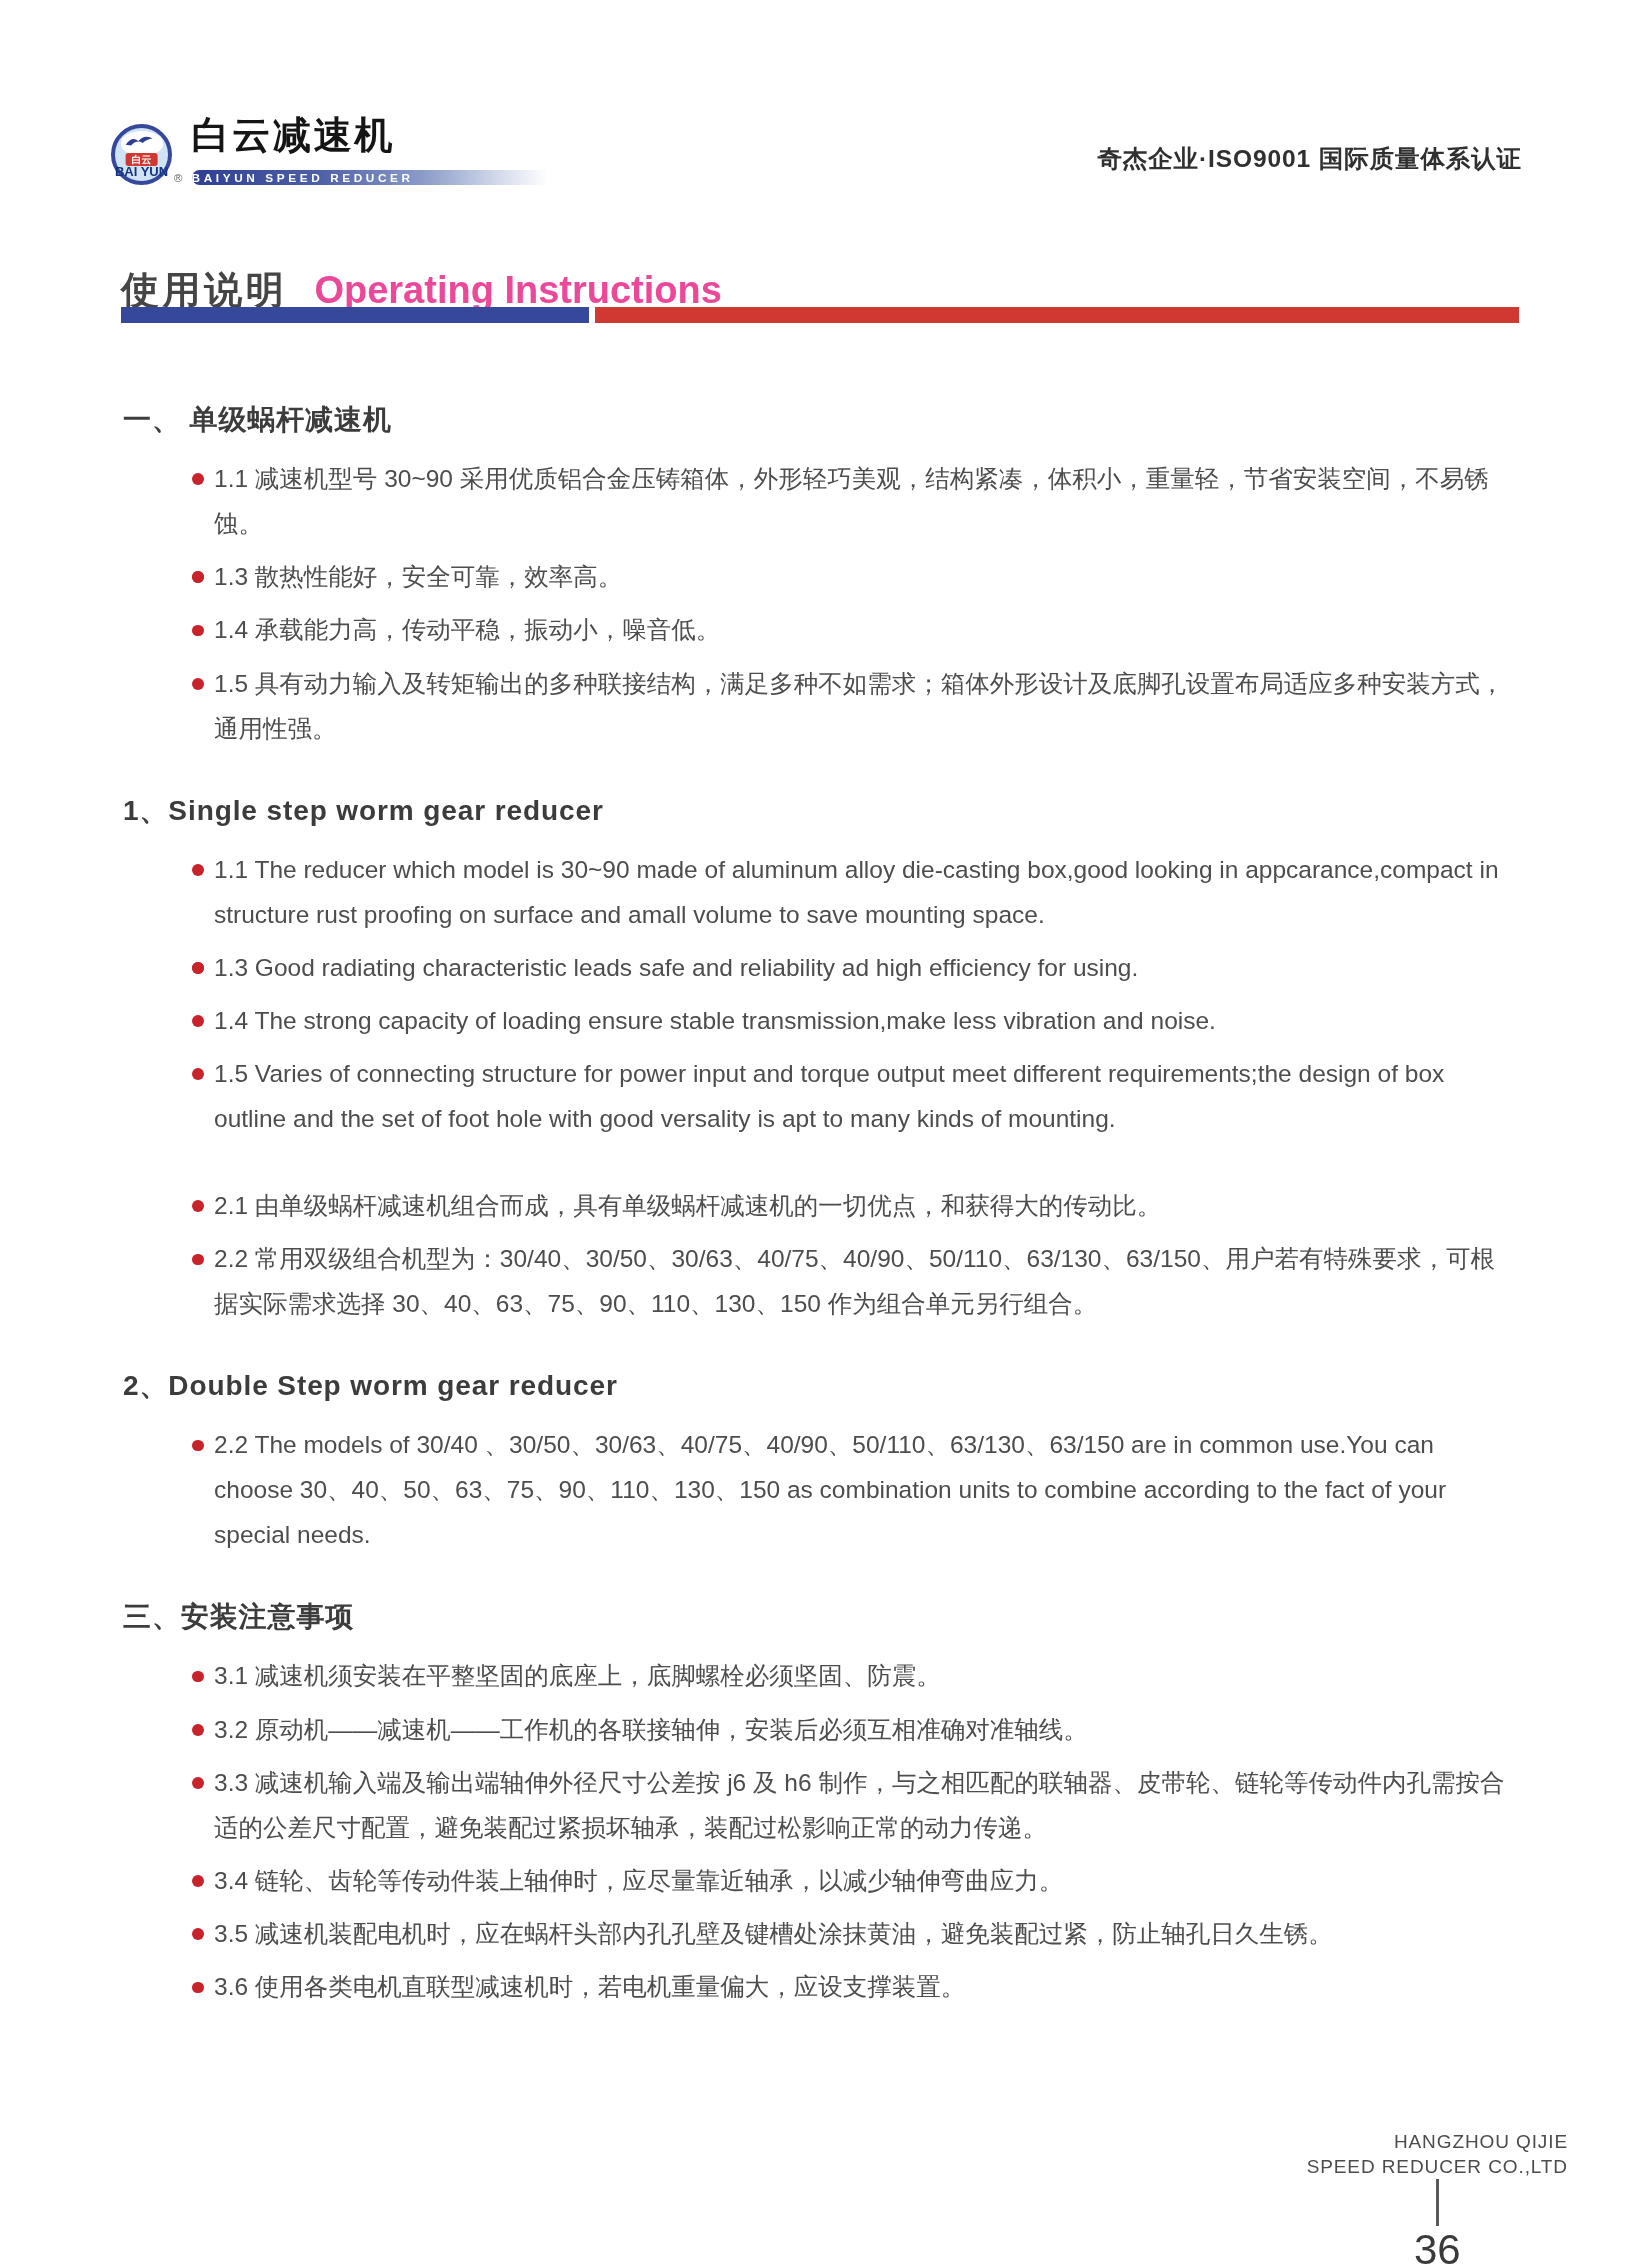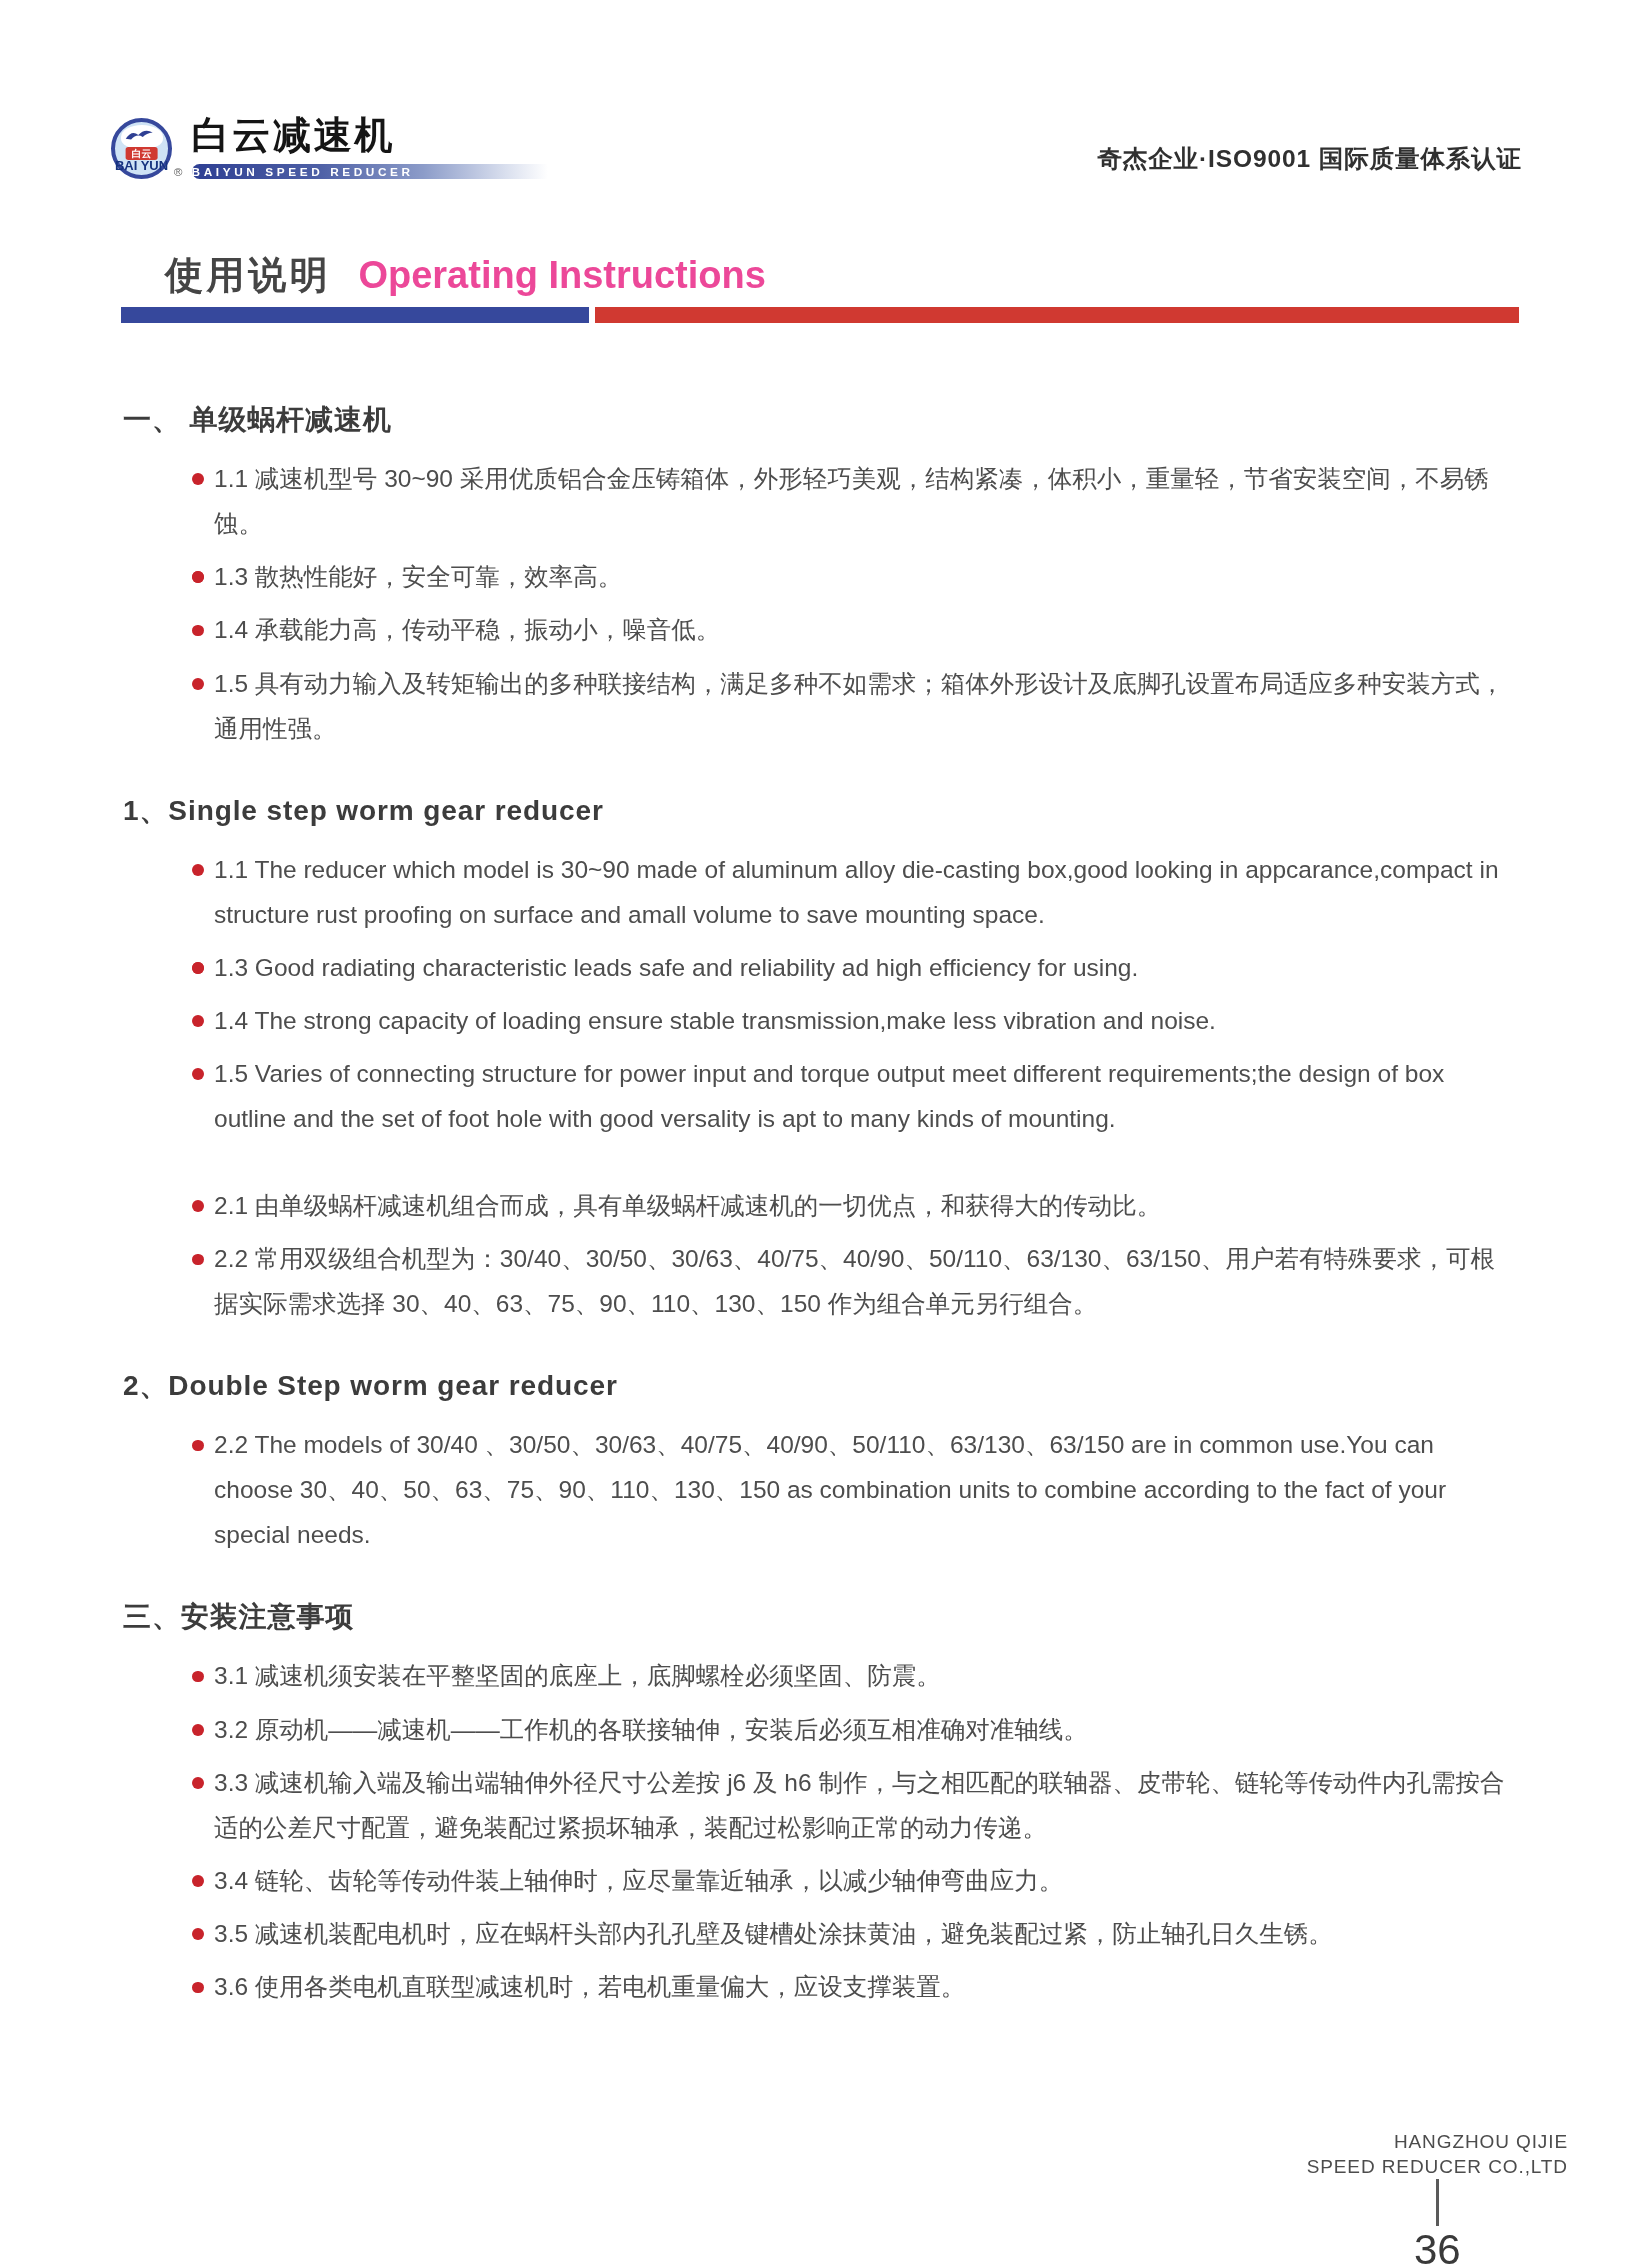--- a/index.html
+++ b/index.html
@@ -24,31 +24,31 @@
     padding:0.9px 6.4px;border-radius:2.7px;line-height:11px;white-space:nowrap;
   }
   .badge-en{
     position:absolute;left:50%;transform:translateX(-50%);bottom:2.7px;
     color:#16337f;font-size:13px;font-weight:bold;white-space:nowrap;letter-spacing:0px;
   }
   .reg-mark{font-size:11.8px;color:#666;margin:47px 1.8px 0 1.8px;}
   .brand-block{margin-left:7.3px;margin-top:1.8px;}
   .brand-cn{font-size:38px;line-height:36px;font-weight:900;color:#151515;letter-spacing:2.7px;}
   .brand-bar{
-    margin-top:11px;width:356px;height:15.5px;border-radius:8.2px 2.7px 2.7px 8.2px;
+    margin-top:17px;width:356px;height:15.5px;border-radius:8.2px 2.7px 2.7px 8.2px;
     background:linear-gradient(90deg,#2e3f93 0%,#4d5fa5 35%,#8c9cc9 65%,#d9dfee 88%,rgba(255,255,255,0) 100%);
     display:flex;align-items:center;box-sizing:border-box;
   }
   .brand-en{color:#ffffff;font-size:11.8px;font-weight:bold;letter-spacing:3.6px;white-space:nowrap;}
   .certification{
     position:absolute;top:142px;right:114px;font-size:24.5px;font-weight:bold;color:#303030;
     letter-spacing:0.9px;
   }
   
-  .page-title{position:absolute;left:121px;top:250px;display:flex;align-items:baseline;gap:27px;margin-left:44px;}
+  .page-title{position:absolute;left:121px;top:265px;display:flex;align-items:baseline;gap:27px;}
   .page-title .t-cn{font-size:38px;font-weight:bold;color:#454545;letter-spacing:3.6px;}
   .page-title .t-en{font-size:38px;font-weight:bold;color:#ec4899;}
   .title-bar-blue{position:absolute;left:121px;top:307px;width:468px;height:16.4px;background:var(--accent-blue,#36489c);}
   .title-bar-red{position:absolute;left:595px;top:307px;width:924px;height:16.4px;background:var(--accent-red,#d03931);}
   
   .content{position:absolute;left:123px;top:402px;width:1396px;}
   .section{margin-top:42px;}
   .section:first-child{margin-top:0;}
   .section-heading{
     margin:0 0 18px 0;font-size:28px;line-height:36px;font-weight:bold;color:#3c3c3c;

